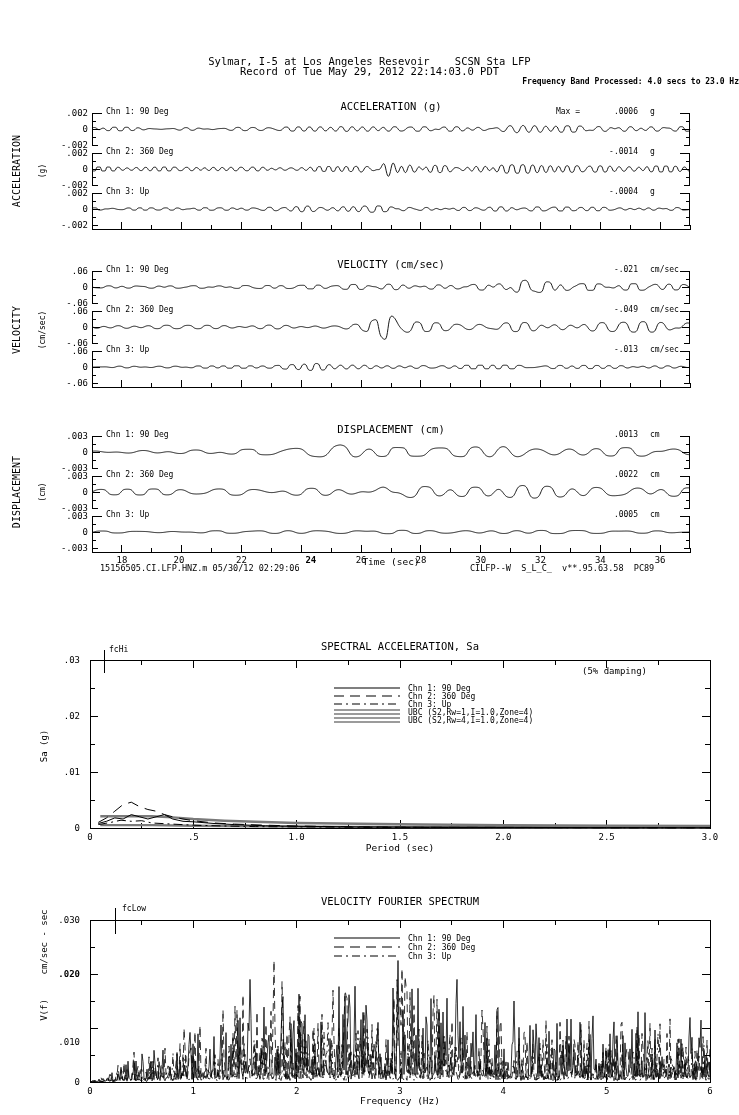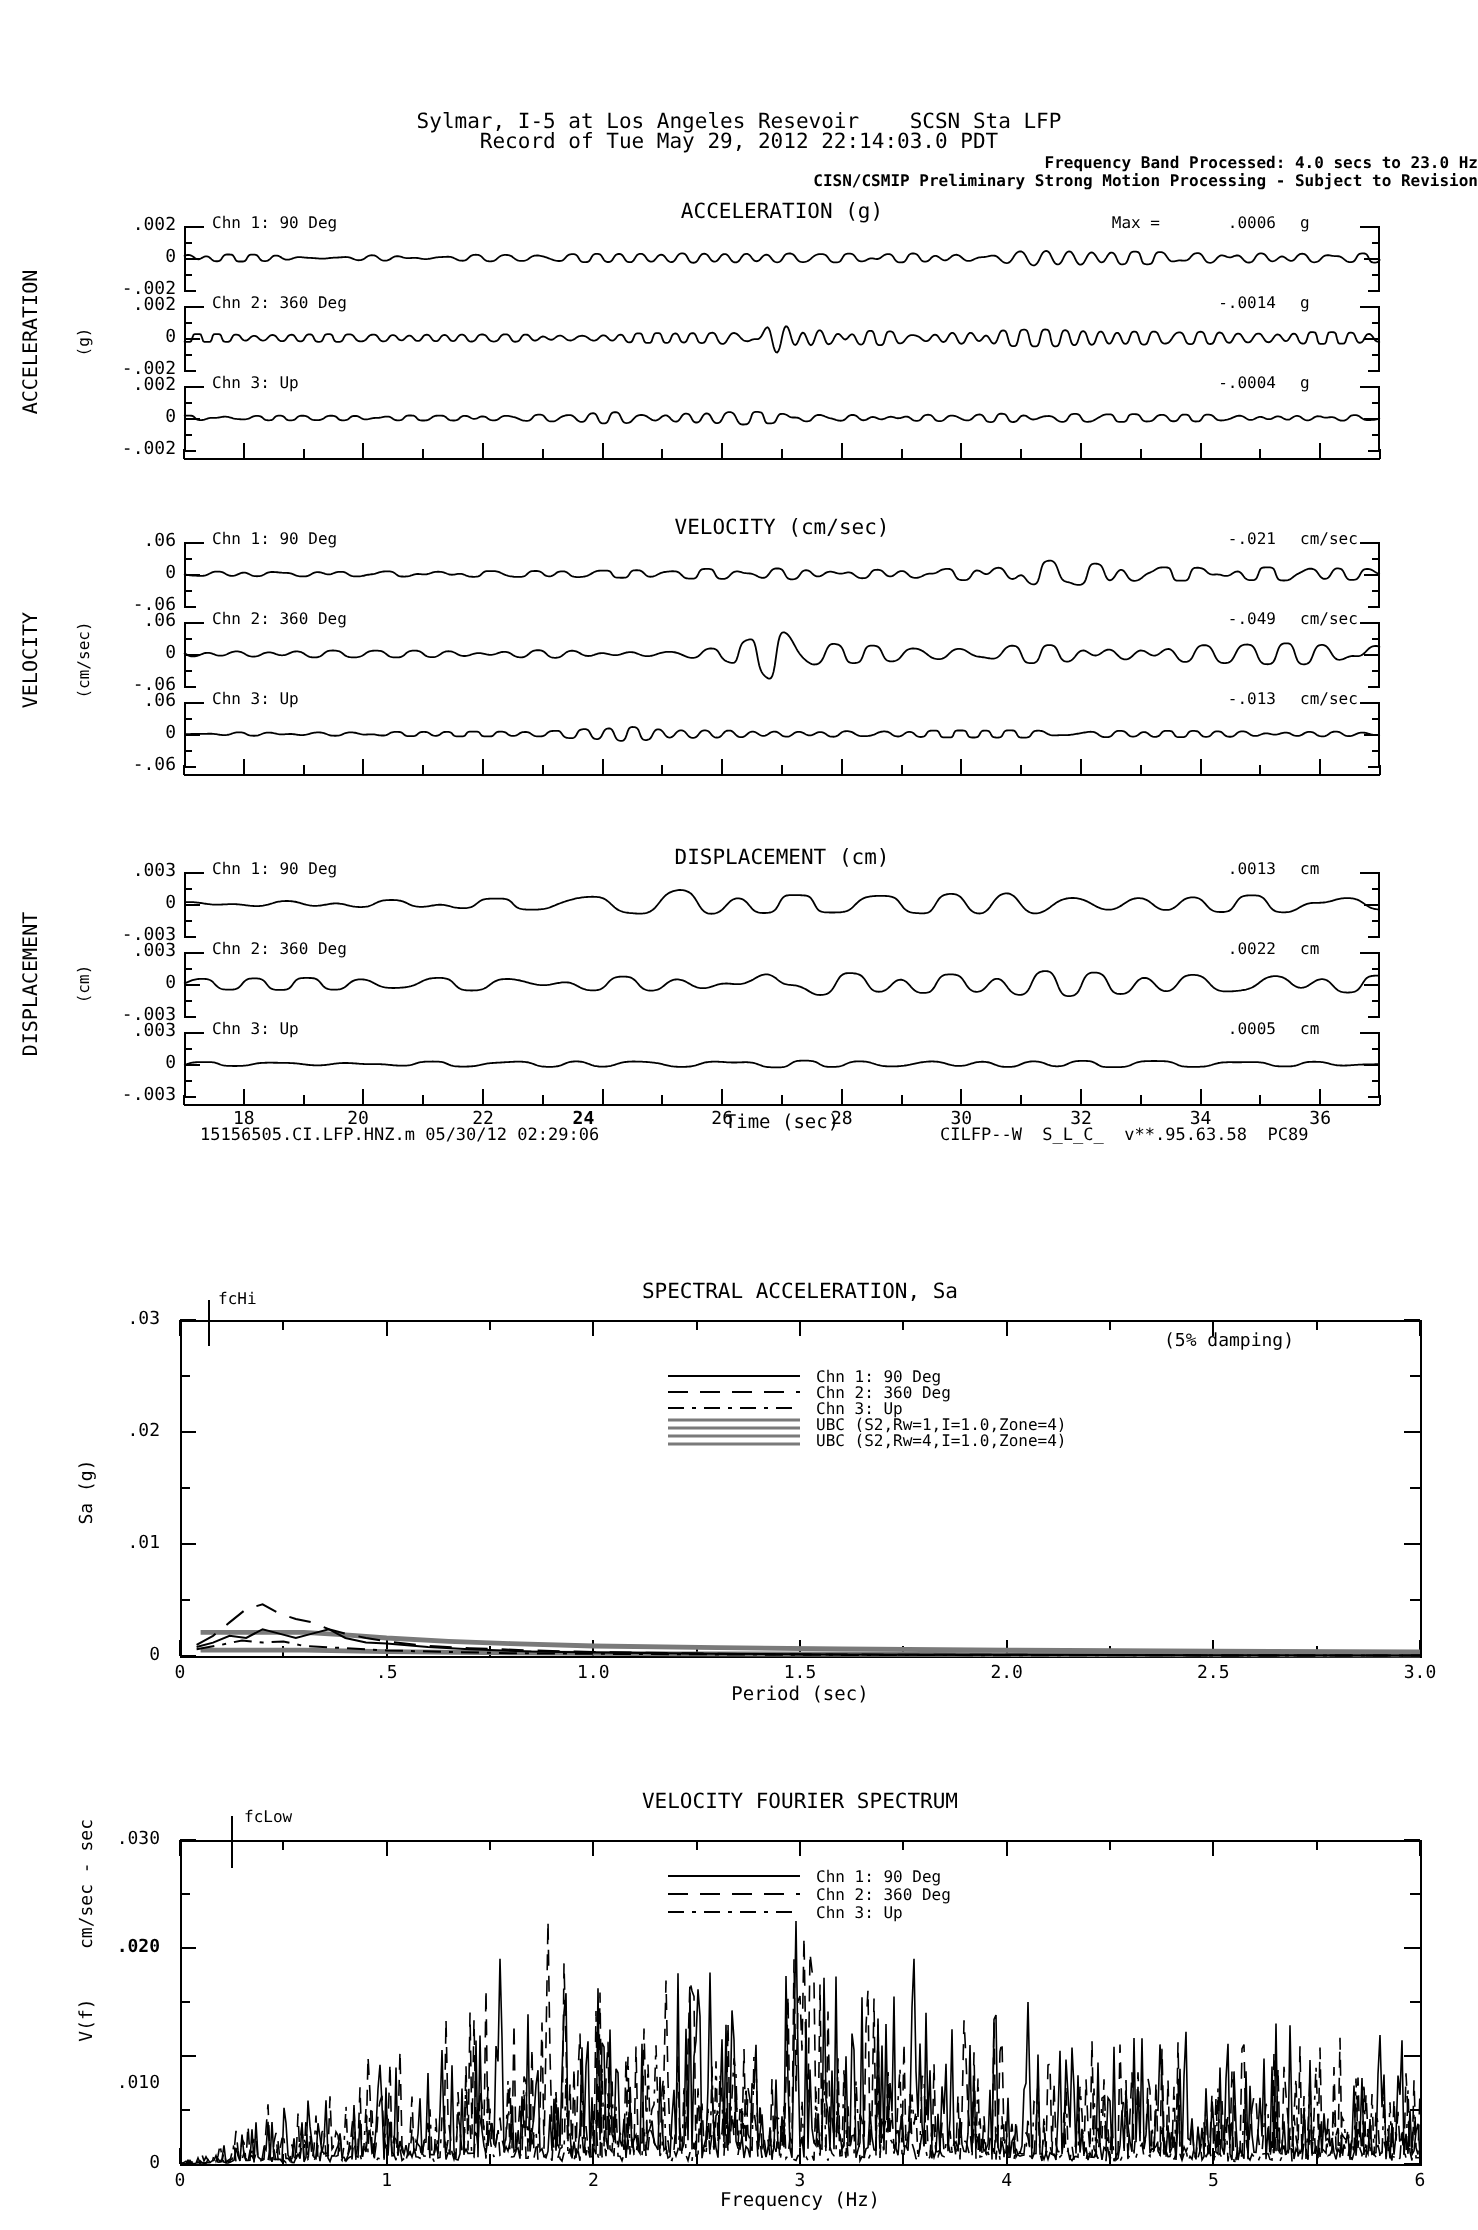--- a/index.html
+++ b/index.html
@@ -35,21 +35,20 @@
   .lg-u{stroke:#7a7a7a;stroke-width:1.5}
 </style>
 </head>
 <body>
 
 <div id="page">
 
   <div class="t hdr1" style="top:56px">Sylmar, I-5 at Los Angeles Resevoir    SCSN Sta LFP</div>
   <div class="t hdr1" style="top:66px">Record of Tue May 29, 2012 22:14:03.0 PDT</div>
   <div class="t hdr2" style="top:77px">Frequency Band Processed: 4.0 secs to 23.0 Hz</div>
-  <div class="t hdr2" style="top:86px">CISN/CSMIP Preliminary Strong Motion Processing - Subject to Revision</div>
 
   <div class="t ptitle" style="top:100px">ACCELERATION (g)</div>
   <div class="t vlab" style="left:16px;top:171px;font-size:10px">ACCELERATION</div>
   <div class="t vlab" style="left:42px;top:171px;font-size:8px">(g)</div>
   <div class="t chlab" style="left:106px;top:107px">Chn 1: 90 Deg</div>
   <div class="t chlab" style="left:106px;top:147px">Chn 2: 360 Deg</div>
   <div class="t chlab" style="left:106px;top:187px">Chn 3: Up</div>
   <div class="t maxrow" style="top:107px">
     <span class="mprefix">Max =</span>
     <span class="mval">.0006</span>
@@ -245,21 +244,21 @@
     <div class="t tl" style="left: 40px; top: 463px; width: 48px; text-align: right;">-.003</div>
     <div class="t tl" style="left: 40px; top: 471px; width: 48px; text-align: right;">.003</div>
     <div class="t tl" style="left: 40px; top: 487px; width: 48px; text-align: right;">0</div>
     <div class="t tl" style="left: 40px; top: 503px; width: 48px; text-align: right;">-.003</div>
     <div class="t tl" style="left: 40px; top: 511px; width: 48px; text-align: right;">.003</div>
     <div class="t tl" style="left: 40px; top: 527px; width: 48px; text-align: right;">0</div>
     <div class="t tl" style="left: 40px; top: 543px; width: 48px; text-align: right;">-.003</div>
     <div class="t tl" style="left: 106.9px; top: 555px; width: 30px; text-align: center;">18</div>
     <div class="t tl" style="left: 164px; top: 555px; width: 30px; text-align: center;">20</div>
     <div class="t tl" style="left: 226.5px; top: 555px; width: 30px; text-align: center;">22</div>
-    <div class="t tl" style="left: 286.3px; top: 555px; width: 30px; text-align: left; font-weight: bold;">24</div>
+    <div class="t tl" style="left: 286.3px; top: 555px; width: 30px; text-align: right; font-weight: bold;">24</div>
     <div class="t tl" style="left: 346.1px; top: 555px; width: 30px; text-align: center;">26</div>
     <div class="t tl" style="left: 405.9px; top: 555px; width: 30px; text-align: center;">28</div>
     <div class="t tl" style="left: 465.7px; top: 555px; width: 30px; text-align: center;">30</div>
     <div class="t tl" style="left: 525.5px; top: 555px; width: 30px; text-align: center;">32</div>
     <div class="t tl" style="left: 585.3px; top: 555px; width: 30px; text-align: center;">34</div>
     <div class="t tl" style="left: 645.1px; top: 555px; width: 30px; text-align: center;">36</div>
     <div class="t tl" style="left: 30px; top: 823px; width: 50px; text-align: right;">0</div>
     <div class="t tl" style="left: 30px; top: 767px; width: 50px; text-align: right;">.01</div>
     <div class="t tl" style="left: 30px; top: 711px; width: 50px; text-align: right;">.02</div>
     <div class="t tl" style="left: 30px; top: 655px; width: 50px; text-align: right;">.03</div>

